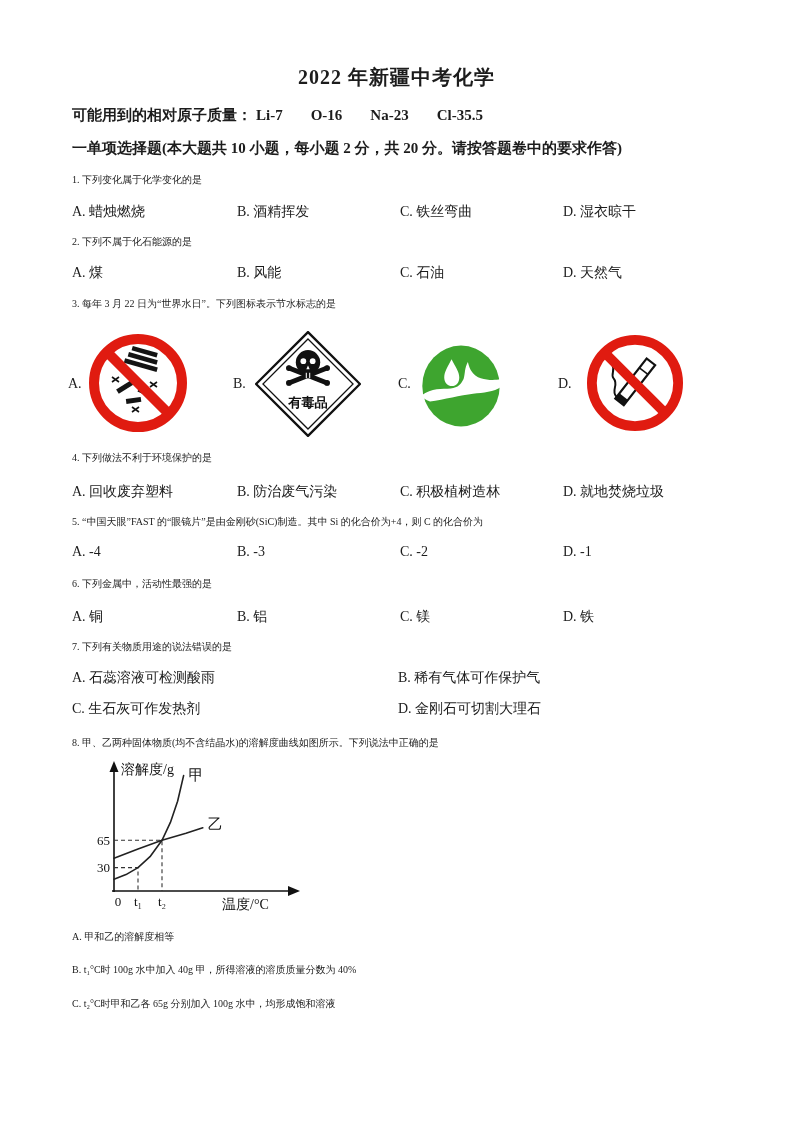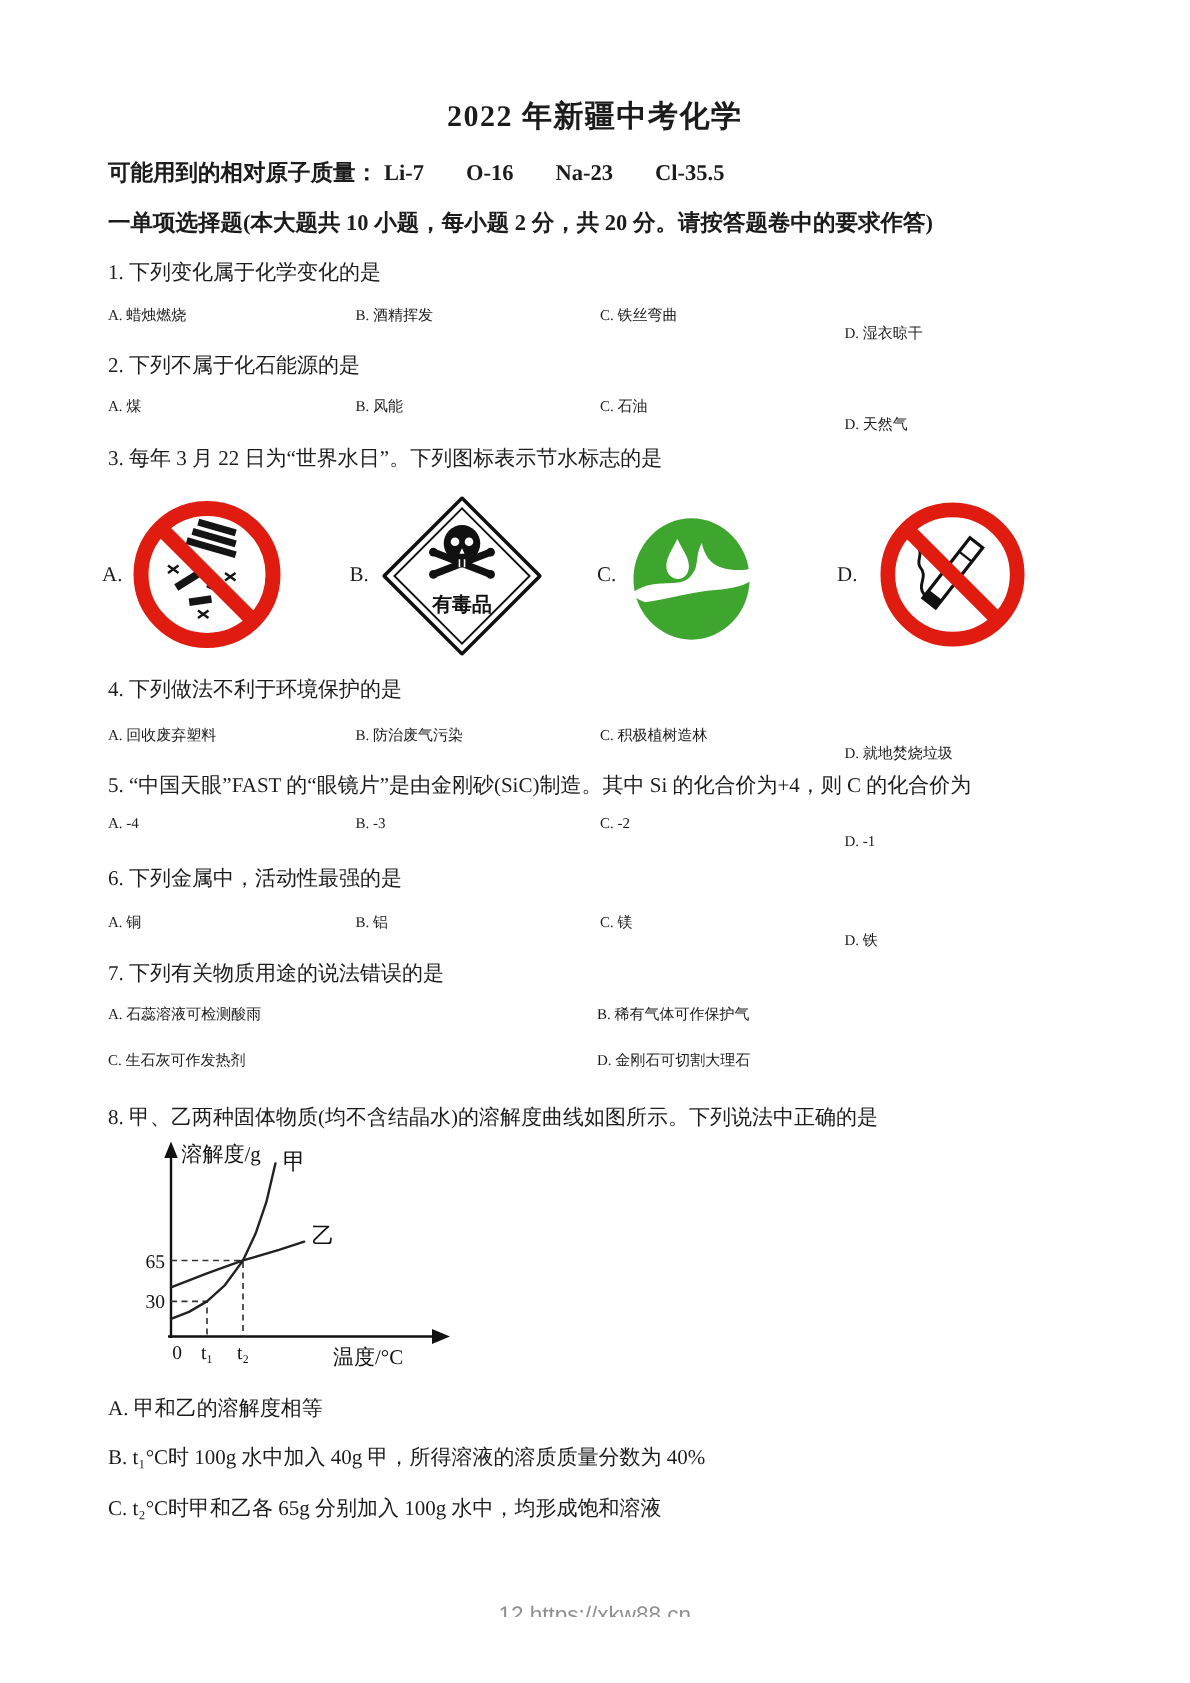--- a/index.html
+++ b/index.html
@@ -3,24 +3,24 @@
 <meta charset="utf-8">
 <style>
   html,body{margin:0;padding:0;background:#fff;}
   .page{position:relative;width:793px;height:1078px;background:#ffffff;overflow:hidden;
         font-family:"Liberation Serif","DejaVu Serif","DejaVu Sans",serif;color:#1c1c1c;}
   .abs{position:absolute;}
   .title{left:0;right:0;top:64px;text-align:center;font-size:20px;font-weight:bold;letter-spacing:1px;}
   .boldline{left:72px;top:106px;font-size:15px;font-weight:bold;text-align:center;}
   .am{margin-left:28px;font-weight:bold;}
   .section{left:72px;top:139px;font-size:15px;font-weight:bold;}
-  .qtext{left:72px;font-size:14px;white-space:nowrap;}
+  .qtext{left:72px;font-size:10px;white-space:nowrap;}
   .optrow{left:0;width:793px;height:20px;}
-  .opt{position:absolute;font-size:10px;white-space:nowrap;}
-  .c1{left:72px;} .c2{left:237px;} .c3{left:400px;} .c4{left:563px;margin-top:12px;}
+  .opt{position:absolute;font-size:14px;white-space:nowrap;}
+  .c1{left:72px;} .c2{left:237px;} .c3{left:400px;} .c4{left:563px;}
   .l1{left:72px;} .l2{left:398px;}
   .figlabel{font-size:14px;}
   .footer{left:0;right:0;top:1068px;text-align:center;font-size:15px;color:#8f8f8f;
           font-family:"Liberation Sans","DejaVu Sans",sans-serif;}
   svg text{font-family:"Liberation Serif","DejaVu Serif","DejaVu Sans",serif;}
   .curve{fill:none;stroke:#222;stroke-width:1.6px;stroke-linejoin:round;stroke-linecap:round;}
   .dash{fill:none;stroke:#333;stroke-width:1.1px;stroke-dasharray:4 3;}
   .axis{stroke:#111;stroke-width:1.6px;}
   .ticktext{font-size:13px;fill:#111;}
   .slabel{font-size:15px;fill:#111;}
@@ -184,15 +184,14 @@
         <text x="104.6" y="23.6" class="slabel">甲</text>
         <polyline points="30.0,102.2 54.0,92.9 78.0,84.3 102.0,77.3 118.8,71.8" class="curve"></polyline>
         <text x="123.8" y="72.8" class="slabel">乙</text>
       </g>
   </svg>
 
   <div class="abs qtext" style="top:930px">A. 甲和乙的溶解度相等</div>
   <div class="abs qtext" style="top:963px">B. t₁°C时 100g 水中加入 40g 甲，所得溶液的溶质质量分数为 40%</div>
   <div class="abs qtext" style="top:997px">C. t₂°C时甲和乙各 65g 分别加入 100g 水中，均形成饱和溶液</div>
 
-  <div class="abs footer">12 https://xkw88.cn</div>
 
 </div>
 
 </body></html>

